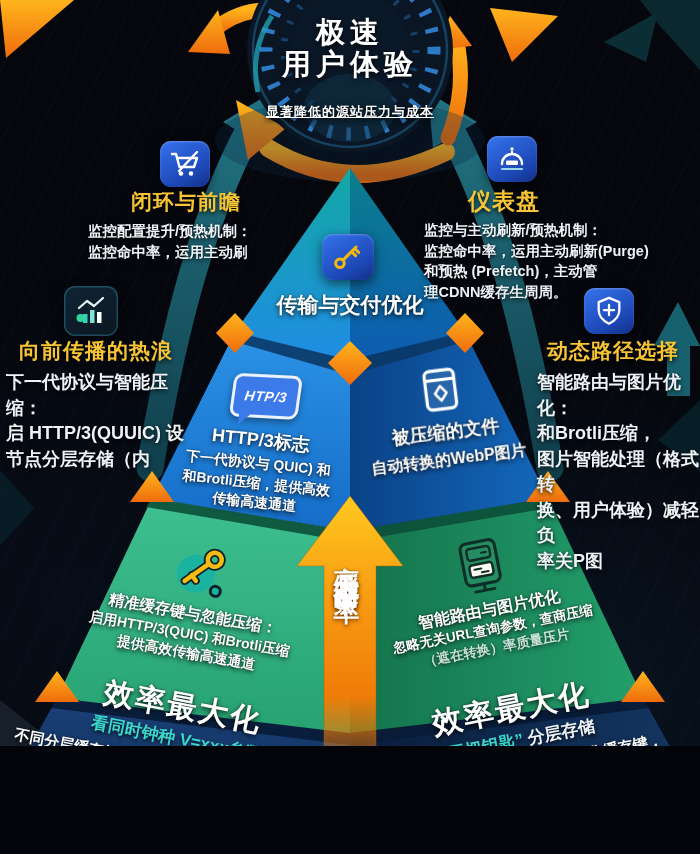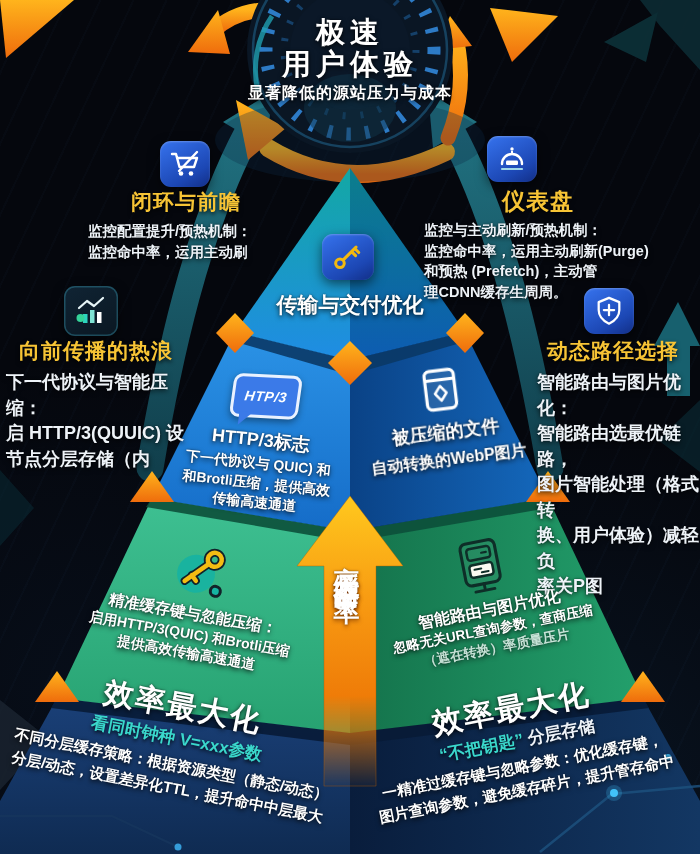--- a/index.html
+++ b/index.html
@@ -1,32 +1,32 @@
 <!DOCTYPE html>
 <html><head>
 <meta charset="utf-8">
 <style>
   html,body{margin:0;padding:0;background:#02040a;}
   .stage{
-    position:relative;width:700px;height:854px;overflow:hidden;
+    position:relative;width:700px;height:746px;overflow:hidden;
     background:
       radial-gradient(circle at 82% 94%, rgba(40,130,210,.10), transparent 38%),
       radial-gradient(circle at 10% 80%, rgba(30,90,160,.08), transparent 35%),
       repeating-linear-gradient(115deg, rgba(40,70,110,.05) 0 2px, transparent 2px 30px),
       #05070d;
     font-family:"Liberation Sans","DejaVu Sans",sans-serif;
     color:#fff;
   }
   .abs{position:absolute;}
   .t{text-shadow:0 2px 5px rgba(0,0,0,.75),0 0 2px rgba(0,0,0,.5);}
   .center{text-align:center;}
   
   .gauge-text{left:230px;top:16px;width:240px;text-align:center;}
   .g-line{font-size:29px;font-weight:800;letter-spacing:5px;line-height:1.12;}
-  .g-sub{font-size:16px;font-weight:700;letter-spacing:1px;margin-top:2px;}
+  .g-sub{font-size:13px;font-weight:700;letter-spacing:1px;margin-top:22px;text-decoration:underline;}
   
   .icon-tile{
     width:50px;height:46px;border-radius:11px;
     background:linear-gradient(150deg,#3673ee 0%,#1c47b4 70%,#122e86 100%);
     box-shadow:0 4px 12px rgba(0,0,0,.55), inset 0 1px 2px rgba(255,255,255,.25);
     display:flex;align-items:center;justify-content:center;
   }
   .icon-tile.dark{background:linear-gradient(150deg,#102434,#0a1722);box-shadow:0 4px 12px rgba(0,0,0,.55), inset 0 0 0 1.5px rgba(70,190,215,.30);}
   
   .co-title{font-size:21px;font-weight:800;color:#f7c435;text-shadow:0 2px 4px rgba(0,0,0,.85);letter-spacing:1px;}
@@ -216,21 +216,21 @@
 
   <div class="abs icon-tile" style="left:487px;top:136px">
     <svg width="32" height="30" viewBox="0 0 32 30">
       <path d="M6 20a10 10 0 0 1 20 0" fill="none" stroke="#fff" stroke-width="2.4" stroke-linecap="round"></path>
       <circle cx="16" cy="5" r="1.7" fill="#fff"></circle>
         <path d="M16 7v2" stroke="#fff" stroke-width="2"></path>
       <rect x="10" y="16.5" width="12" height="4.5" rx="1.2" fill="#fff"></rect>
       <path d="M6 25h20" stroke="#9fd7e8" stroke-width="2.2" stroke-linecap="round"></path>
     </svg>
   </div>
-  <div class="abs co-title center" style="left:468px;top:186px;width:140px;font-size:23px">仪表盘</div>
+  <div class="abs co-title center" style="left:434px;top:186px;width:140px;font-size:23px">仪表盘</div>
   <div class="abs co-body t" style="left:424px;top:220px;width:276px">
     <div>监控与主动刷新/预热机制：</div>
     <div>监控命中率，运用主动刷新(Purge)</div>
     <div>和预热 (Prefetch)，主动管</div>
     <div>理CDNN缓存生周周。</div>
   </div>
 
   <div class="abs icon-tile dark" style="left:64px;top:286px;width:54px;height:50px">
     <svg width="34" height="30" viewBox="0 0 34 30">
       <polyline points="5,12 13,5 20,10 29,2" fill="none" stroke="#e8f6f8" stroke-width="2.2" stroke-linecap="round" stroke-linejoin="round"></polyline>
@@ -249,21 +249,21 @@
 
   <div class="abs icon-tile" style="left:584px;top:288px">
     <svg width="30" height="32" viewBox="0 0 32 32">
       <path d="M16 2l11 4.5V15c0 7-4.5 11.5-11 14.5C9.5 26.5 5 22 5 15V6.5Z" fill="none" stroke="#fff" stroke-width="2.4" stroke-linejoin="round"></path>
       <path d="M16 9.5v11M10.5 15h11" stroke="#fff" stroke-width="2.4" stroke-linecap="round"></path>
     </svg>
   </div>
   <div class="abs co-title center" style="left:526px;top:337px;width:174px">动态路径选择</div>
   <div class="abs co-body t" style="left:537px;top:370px;width:164px;font-size:18px">
     <div>智能路由与图片优化：</div>
-    <div>智能路由选最优链路，</div>
+    <div>和Brotli压缩，</div>
     <div>图片智能处理（格式转</div>
     <div>换、用户体验）减轻负</div>
     <div>率关P图</div>
   </div>
 
   <div class="abs icon-tile" style="left:322px;top:234px;width:52px;height:46px">
     <svg width="34" height="30" viewBox="0 0 38 32">
       <g fill="none" stroke="#f3b90f" stroke-width="3.4" stroke-linecap="round">
         <circle cx="10" cy="23" r="4.8"></circle>
         <path d="M14 19 28 5M23 10l4.5 4.5M26.5 6.5l4.5 4.5"></path>

